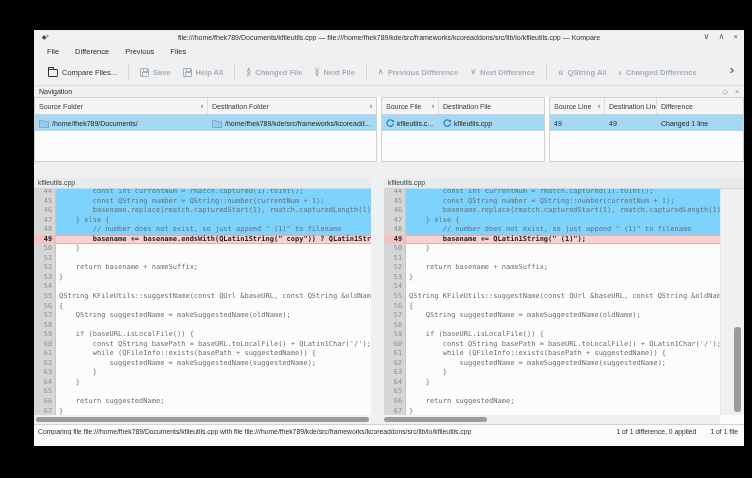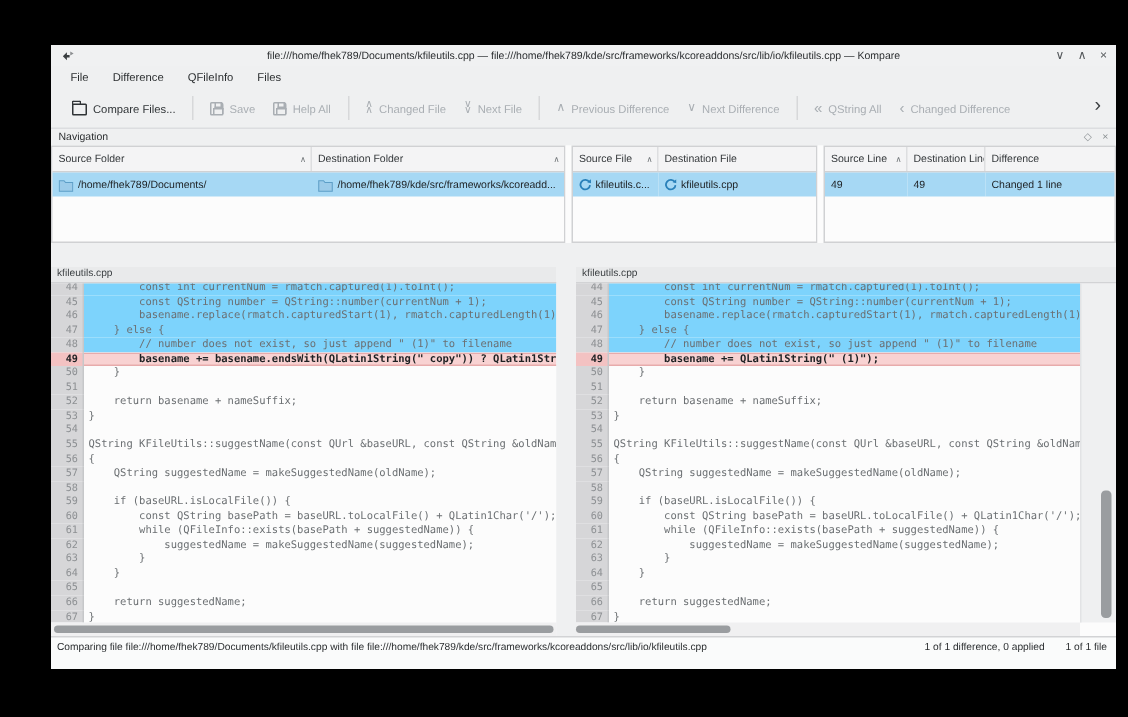--- a/index.html
+++ b/index.html
@@ -23,21 +23,21 @@
              display:flex; align-items:center; padding-left:6px; gap:2px; }
   .menu-item { font-size:7.5px; color:#2b2e30; padding:2px 7px; }
 
   
   .toolbar { position:absolute; left:0; top:29px; width:710px; height:27px;
              display:flex; align-items:center; padding-left:8px;
              border-bottom:1px solid #dcdde0; }
   .tb-btn { display:flex; align-items:center; gap:4px; font-size:7.5px;
             padding:4px 6px; white-space:nowrap; }
   .tb-btn.en { color:#2f3336; }
-  .tb-btn.dis { color:#a9aeb3; }
+  .tb-btn.dis { color:#a9aeb3;font-weight:bold; }
   .tb-sep { width:1px; height:16px; background:#d7d8da; margin:0 5px; }
   .tb-overflow { position:absolute; right:10px; top:3px; font-size:13px; color:#3a3e41; }
 
   .ic-folder { display:inline-block; position:relative; width:10px; height:8px;
                border:1px solid currentColor; border-radius:1px; margin-top:1px; }
   .ic-folder::before { content:""; position:absolute; left:-1px; top:-3px; width:4px;
                height:2px; border:1px solid currentColor; border-bottom:none;
                border-radius:1px 1px 0 0; }
   .ic-floppy { display:inline-block; position:relative; width:9px; height:9px;
                border:1px solid currentColor; border-radius:1px 2px 1px 1px; }
@@ -128,21 +128,21 @@
       <span class="winctl">
           <span>∨</span>
           <span>∧</span>
           <span>×</span>
         </span>
     </div>
 
     <div class="menubar">
         <span class="menu-item">File</span>
         <span class="menu-item">Difference</span>
-        <span class="menu-item">QFileInfo</span>
+        <span class="menu-item">Previous</span>
         <span class="menu-item">Files</span>
       </div>
 
     <div class="toolbar">
       <span class="tb-btn en">
           <span class="ic-folder"></span>
           <span>Compare Files...</span>
         </span>
         <span class="tb-sep"></span>
         <span class="tb-btn dis">

